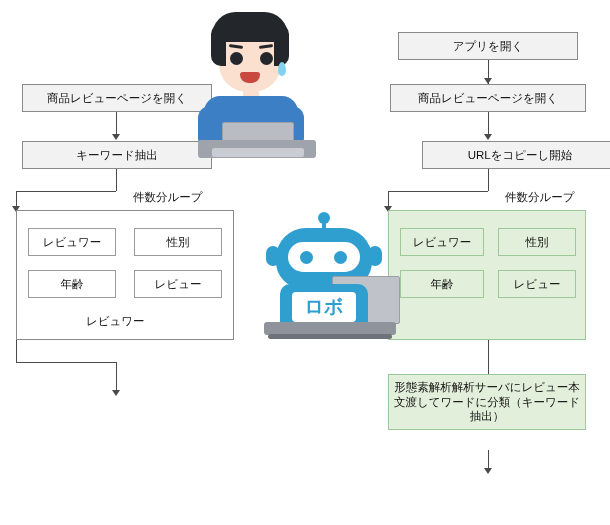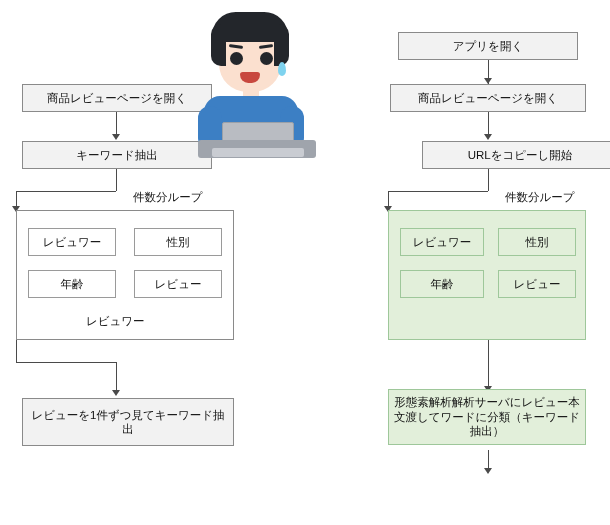--- a/index.html
+++ b/index.html
@@ -118,21 +118,20 @@
   <div class="box white" style="left:28px;top:270px;width:88px;height:28px;">年齢</div>
   <div class="box white" style="left:134px;top:270px;width:88px;height:28px;">レビュー</div>
 
   <div class="label" style="left:86px;top:314px;">レビュワー</div>
 
   <div class="line vline" style="left:16px;top:340px;height:22px;"></div>
   <div class="line hline" style="left:16px;top:362px;width:100px;"></div>
   <div class="line vline" style="left:116px;top:362px;height:32px;"></div>
   <div class="arrow" style="left:112px;top:390px;"></div>
 
-  <div class="box" style="left:22px;top:398px;width:212px;height:48px;">レビューを1件ずつ見てキーワード抽出</div>
 
   <div class="box" style="left:398px;top:32px;width:180px;height:28px;">アプリを開く</div>
 
   <div class="line vline" style="left:488px;top:60px;height:24px;"></div>
   <div class="arrow" style="left:484px;top:78px;"></div>
 
   <div class="box" style="left:390px;top:84px;width:196px;height:28px;">商品レビューページを開く</div>
 
   <div class="line vline" style="left:488px;top:112px;height:26px;"></div>
   <div class="arrow" style="left:484px;top:134px;"></div>
@@ -150,21 +149,21 @@
 
   <div class="box green" style="left:400px;top:228px;width:84px;height:28px;">レビュワー</div>
   <div class="box green" style="left:498px;top:228px;width:78px;height:28px;">性別</div>
   <div class="box green" style="left:400px;top:270px;width:84px;height:28px;">年齢</div>
   <div class="box green" style="left:498px;top:270px;width:78px;height:28px;">レビュー</div>
 
 
   <div class="line vline" style="left:488px;top:340px;height:50px;"></div>
   <div class="arrow" style="left:484px;top:386px;"></div>
 
-  <div class="box green" style="left:388px;top:389px;width:198px;height:56px;">形態素解析解析サーバにレビュー本文渡してワードに分類（キーワード抽出）</div>
+  <div class="box green" style="left:388px;top:374px;width:198px;height:56px;">形態素解析解析サーバにレビュー本文渡してワードに分類（キーワード抽出）</div>
 
   <div class="line vline" style="left:488px;top:450px;height:22px;"></div>
   <div class="arrow" style="left:484px;top:468px;"></div>
 
 
   <div class="person">
     <div class="p-hair"></div>
     <div class="p-face"></div>
     <div class="p-hairtop"></div>
     <div class="p-sidel"></div>
@@ -177,14 +176,29 @@
     <div class="p-mouth"></div>
     <div class="p-neck"></div>
     <div class="p-body"></div>
     <div class="p-arm-l"></div>
     <div class="p-arm-r"></div>
     <div class="p-laptop-screen"></div>
     <div class="p-lap"></div>
     <div class="p-laptop-base"></div>
   </div>
 
+  <div class="robot">
+    <div class="r-antball"></div>
+    <div class="r-ant"></div>
+    <div class="r-earl"></div>
+    <div class="r-earr"></div>
+    <div class="r-head"></div>
+    <div class="r-visor"></div>
+    <div class="r-eye l"></div>
+    <div class="r-eye r"></div>
+    <div class="r-laptop-screen"></div>
+    <div class="r-body"></div>
+    <div class="r-panel">ロボ</div>
+    <div class="r-laptop-base"></div>
+    <div class="r-shadow"></div>
+  </div>
 
 </div>
 
 </body></html>

